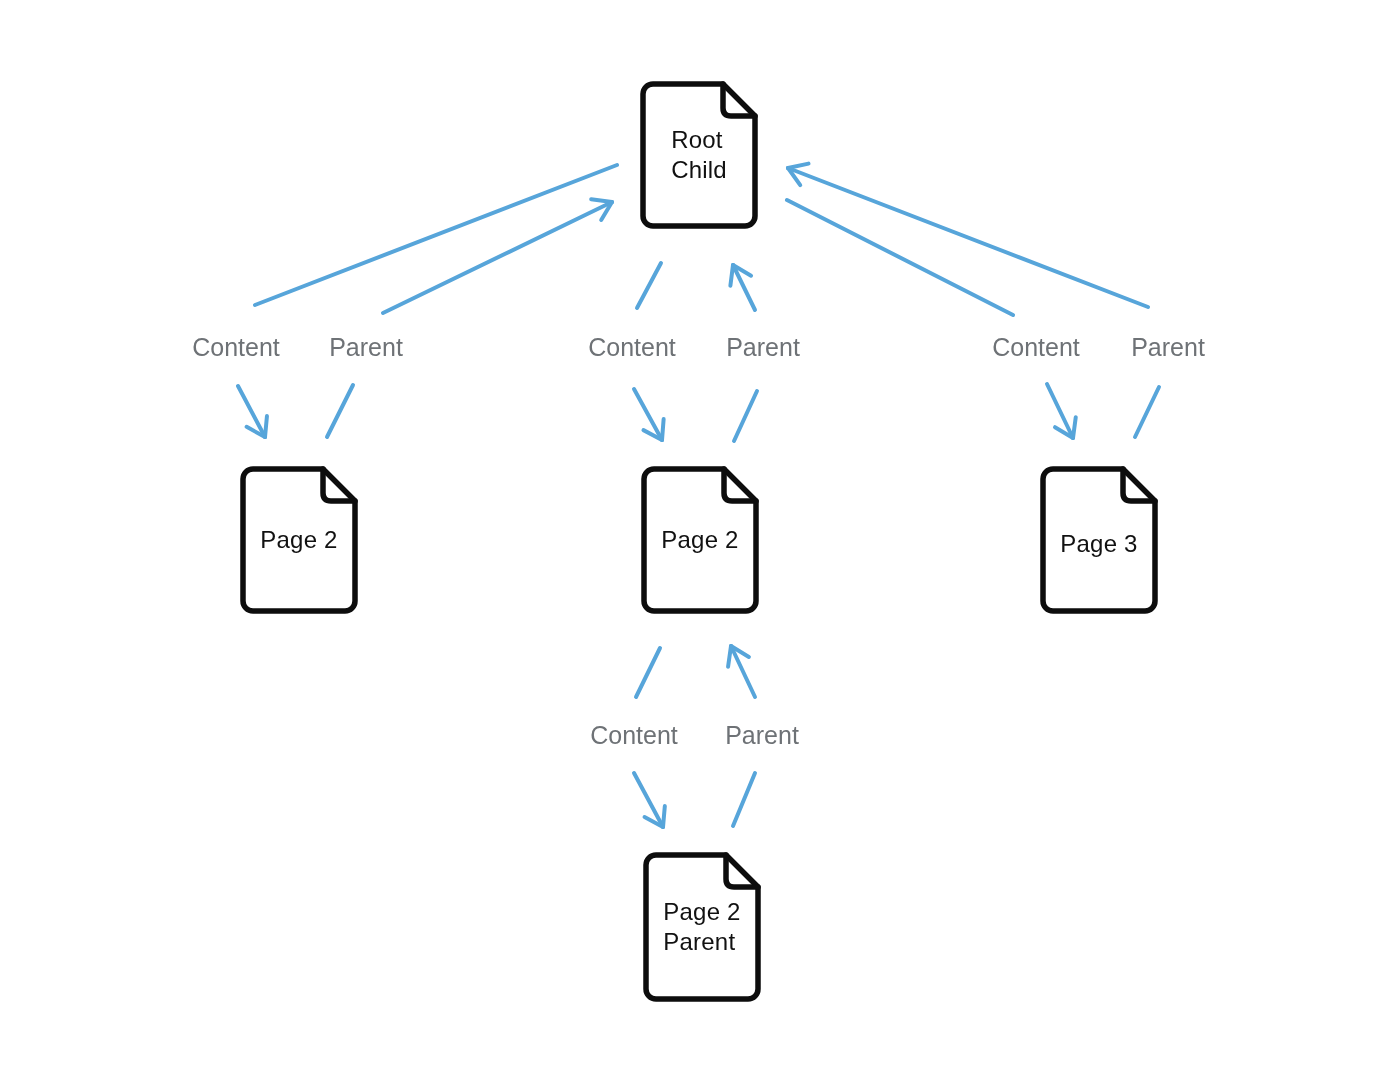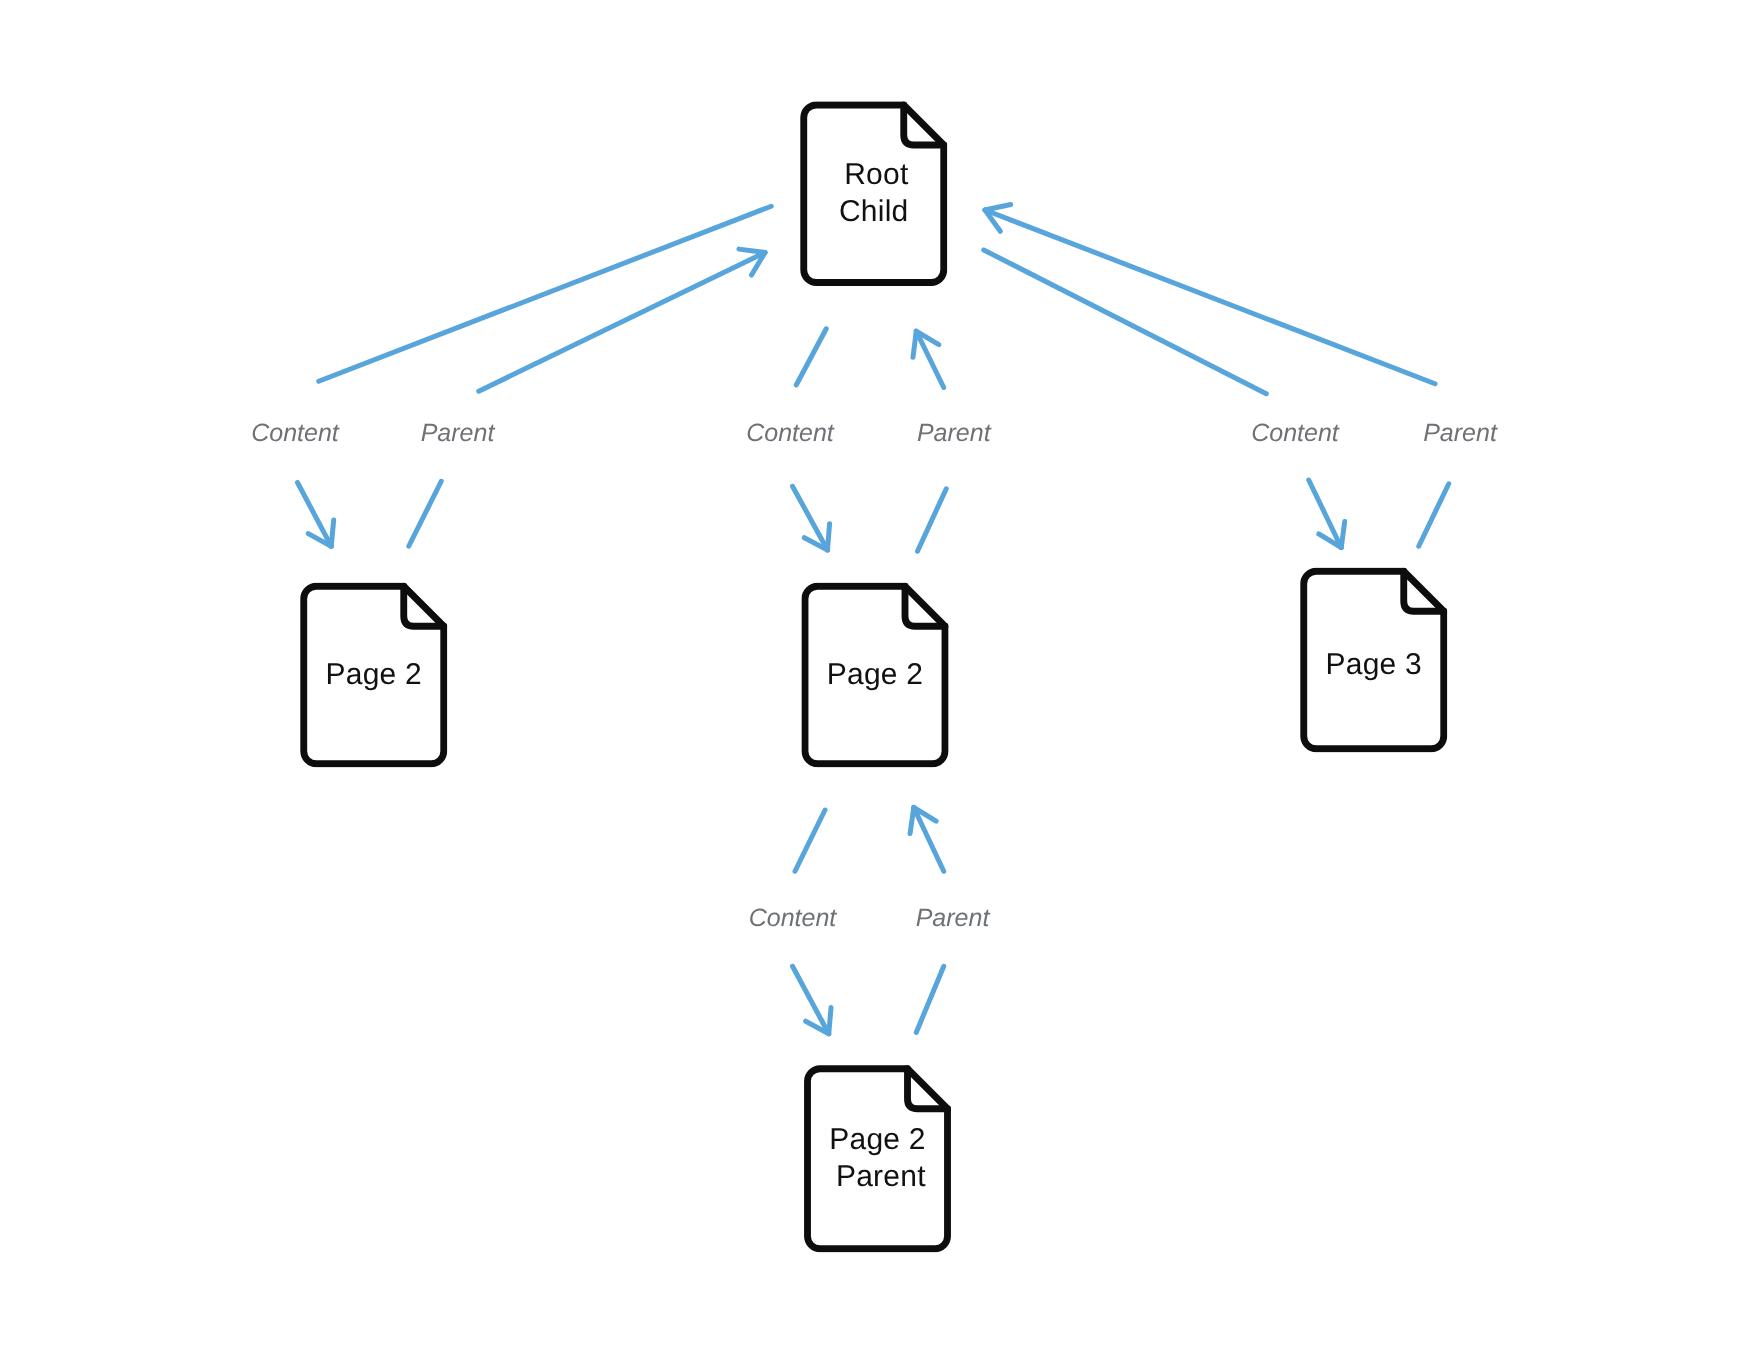--- a/index.html
+++ b/index.html
@@ -26,36 +26,35 @@
     display: flex;
     align-items: center;
     justify-content: center;
   }
   .node svg {
     position: absolute;
     left: 0; top: 0;
   }
   .node-label {
     position: relative;
-    text-align: right;
+    text-align: left;
     font-size: 24px;
     font-weight: 500;
     line-height: 1.25;
     color: #111111;
     letter-spacing: 0.2px;
   }
   .node-label span { display: block; }
   .edge-label {
     position: absolute;
     transform: translate(-50%, -50%);
-    font-size: 20px;
+    font-size: 25px;
     font-weight: 400;
     color: #6e7276;
     white-space: nowrap;
-    font-style: italic;
   }
 </style>
 </head>
 <body>
 
 <div class="canvas">
   <svg id="arrow-layer" viewBox="0 0 1400 1082" xmlns="http://www.w3.org/2000/svg">
       <g>
         <path d="M 617 165 L 255 305" stroke="#57a5da" stroke-width="4" stroke-linecap="round" fill="none"></path>
       </g>
@@ -143,21 +142,21 @@
       </div>
       <div class="node" style="left: 641px; top: 466px; width: 118px; height: 148px;">
         <svg width="118" height="148" viewBox="0 0 118 148">
           <path d="M 13 3 L 83 3 L 115 35 L 115 135 A 10 10 0 0 1 105 145 L 13 145 A 10 10 0 0 1 3 135 L 3 13 A 10 10 0 0 1 13 3 Z" stroke="#0d0d0d" stroke-width="5.5" stroke-linejoin="round" stroke-linecap="round" fill="none"></path>
           <path d="M 83 3 L 83 27 Q 83 35 91 35 L 115 35" stroke="#0d0d0d" stroke-width="5.5" stroke-linejoin="round" stroke-linecap="round" fill="none"></path>
         </svg>
         <div class="node-label">
           <span>Page 2</span>
         </div>
       </div>
-      <div class="node" style="left: 1040px; top: 454px; width: 118px; height: 156px;">
+      <div class="node" style="left: 1040px; top: 466px; width: 118px; height: 156px;">
         <svg width="118" height="148" viewBox="0 0 118 148">
           <path d="M 13 3 L 83 3 L 115 35 L 115 135 A 10 10 0 0 1 105 145 L 13 145 A 10 10 0 0 1 3 135 L 3 13 A 10 10 0 0 1 13 3 Z" stroke="#0d0d0d" stroke-width="5.5" stroke-linejoin="round" stroke-linecap="round" fill="none"></path>
           <path d="M 83 3 L 83 27 Q 83 35 91 35 L 115 35" stroke="#0d0d0d" stroke-width="5.5" stroke-linejoin="round" stroke-linecap="round" fill="none"></path>
         </svg>
         <div class="node-label">
           <span>Page 3</span>
         </div>
       </div>
       <div class="node" style="left: 643px; top: 852px; width: 118px; height: 150px;">
         <svg width="118" height="150" viewBox="0 0 118 150">

